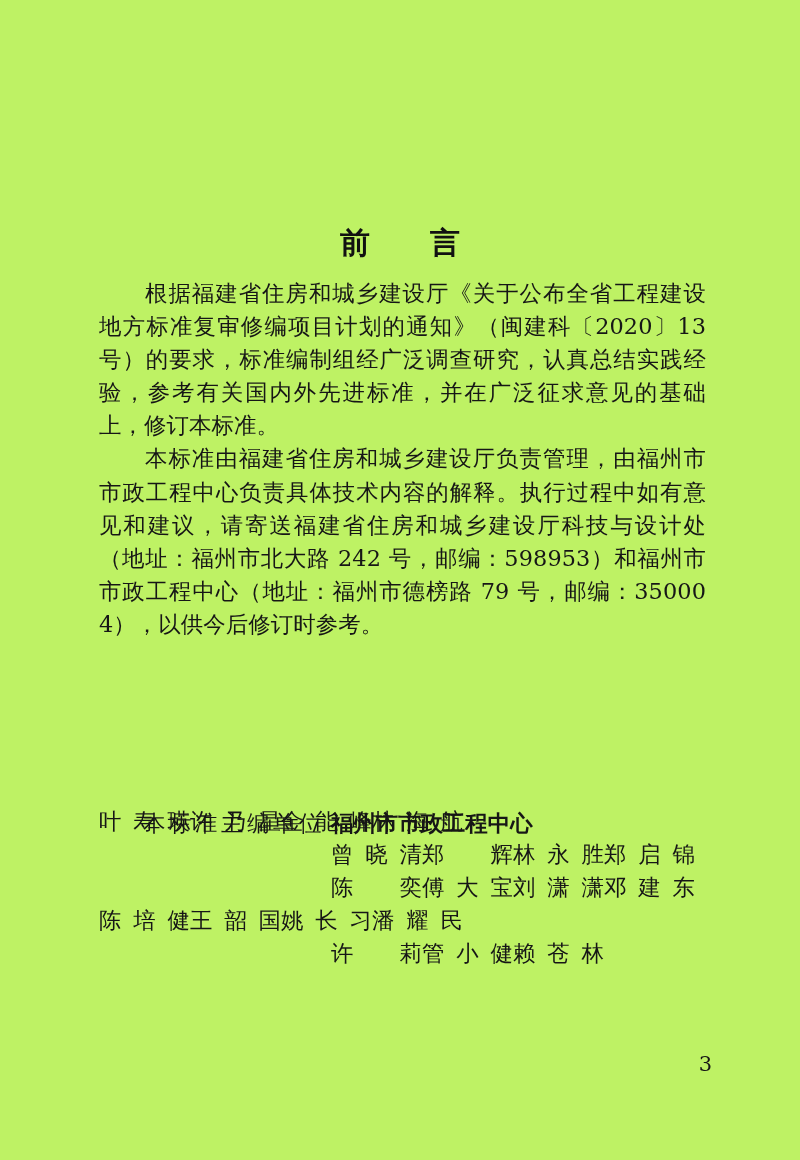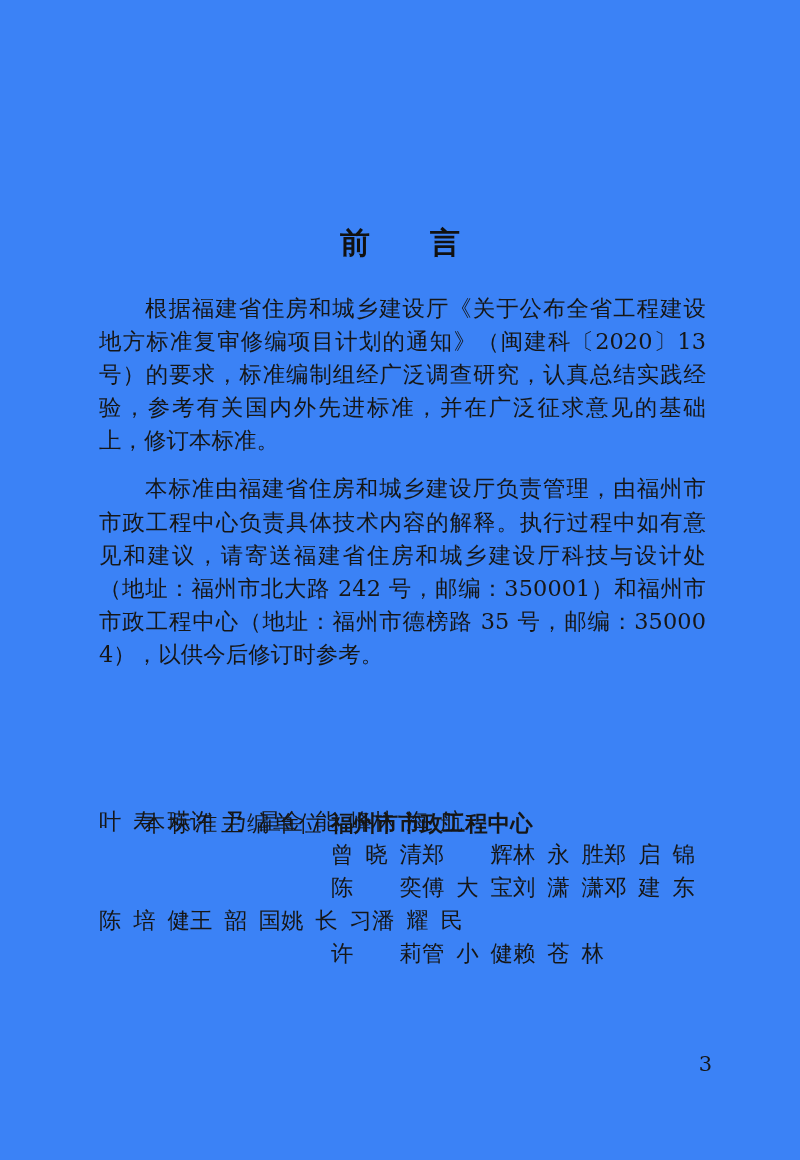--- a/index.html
+++ b/index.html
@@ -14,21 +14,21 @@
     position: relative;
     overflow: hidden;
     font-family: "DejaVu Serif", "Liberation Serif", serif;
     color: #1a1a1a;
     -webkit-font-smoothing: antialiased;
   }
 
   .page {
     position: absolute;
     inset: 0;
-    background: #3b82f6;
+    background: #bef264;
   }
 
   
   .doc-title {
     position: absolute;
     left: 0;
     right: 0;
     top: 203px;
     text-align: center;
     font-family: "DejaVu Sans", "Liberation Sans", sans-serif;
@@ -51,21 +51,21 @@
     margin: 0;
     font-size: 22.4px;
     line-height: 33.1px;
     text-align: justify;
     text-justify: inter-character;
     text-indent: 46px;
     letter-spacing: 0.1px;
     word-break: break-all;
     color: #161616;
   }
-  p.para.last-line-left { text-align-last: left; margin-top: 15px; }
+  p.para.last-line-left { text-align-last: left; }
 
   
   .credits {
     position: absolute;
     left: 99px;
     top: 772px;
     width: 607px;
     font-size: 22.4px;
     line-height: 33.1px;
     color: #161616;
@@ -117,21 +117,21 @@
 <body>
 
 <div class="page">
 
   <h1 class="doc-title">
     <span>前</span><span class="gap"></span><span>言</span>
   </h1>
 
   <div class="body-block">
     <p class="para last-line-left">根据福建省住房和城乡建设厅《关于公布全省工程建设地方标准复审修编项目计划的通知》（闽建科〔2020〕13 号）的要求，标准编制组经广泛调查研究，认真总结实践经验，参考有关国内外先进标准，并在广泛征求意见的基础上，修订本标准。</p>
-    <p class="para last-line-left">本标准由福建省住房和城乡建设厅负责管理，由福州市市政工程中心负责具体技术内容的解释。执行过程中如有意见和建议，请寄送福建省住房和城乡建设厅科技与设计处（地址：福州市北大路 242 号，邮编：350001）和福州市市政工程中心（地址：福州市德榜路 35 号，邮编：350004），以供今后修订时参考。</p>
+    <p class="para last-line-left">本标准由福建省住房和城乡建设厅负责管理，由福州市市政工程中心负责具体技术内容的解释。执行过程中如有意见和建议，请寄送福建省住房和城乡建设厅科技与设计处（地址：福州市北大路 242 号，邮编：598953）和福州市市政工程中心（地址：福州市德榜路 79 号，邮编：350004），以供今后修订时参考。</p>
   </div>
 
   <div class="credits">
 
     <div class="credit-row">
       <div class="credit-label wide">本标准主编单位：</div>
       <div class="credit-values plain">
         <span class="org">福州市市政工程中心</span>
       </div>
     </div>

